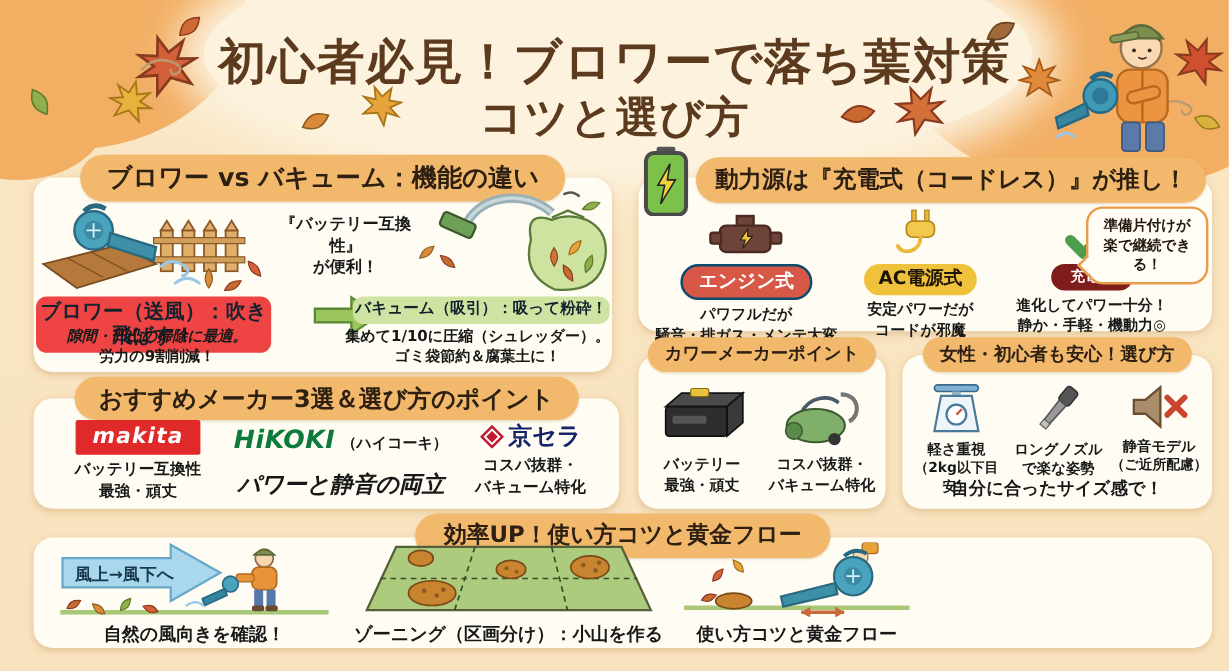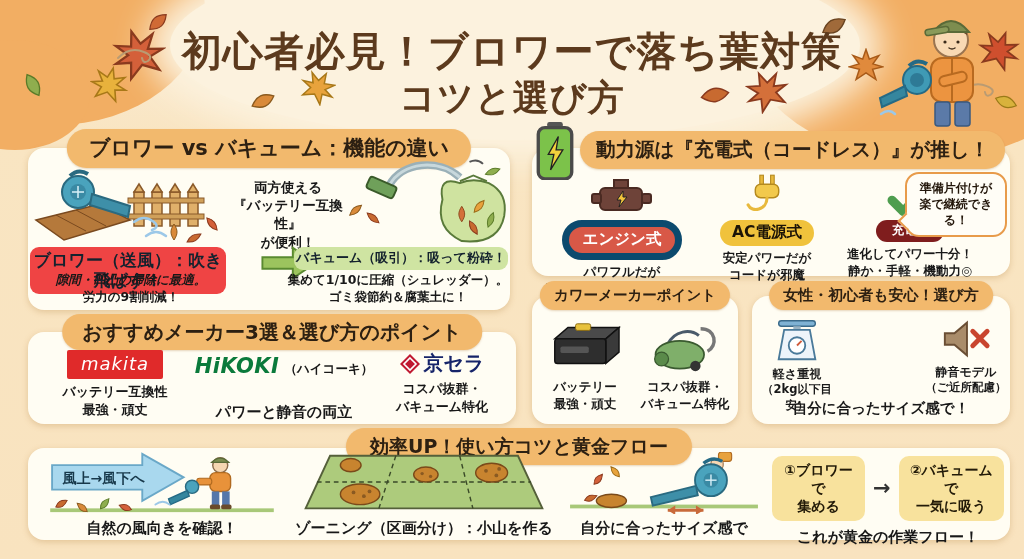--- a/index.html
+++ b/index.html
@@ -18,21 +18,21 @@
             text-align:center; white-space:nowrap; line-height:1; box-shadow:0 1px 2px rgba(160,100,30,.25); }
   .tag { border-radius:9px; font-weight:800; text-align:center; color:#14222e; line-height:1.15; }
   .desc { font-weight:700; text-align:center; line-height:1.35; color:#181818; }
   .col { position:absolute; text-align:center; }
   .bubble { position:absolute; background:#fffdf6; border:2.5px solid #e89b4a; border-radius:14px;
             font-size:12px; font-weight:800; text-align:center; line-height:1.35; padding:6px 7px; color:#23160a; }
   .bubble .tail { position:absolute; left:-7px; bottom:8px; width:12px; height:12px; background:#fffdf6;
             border-left:2.5px solid #e89b4a; border-bottom:2.5px solid #e89b4a; transform:rotate(45deg); }
   .flowpill { background:#f8e29d; border-radius:10px; padding:5px 10px; font-weight:800; font-size:14px;
             text-align:center; line-height:1.3; color:#221a08; }
-  .logo-makita { display:inline-block; background:#e02a2a; color:#fff; font-style:italic; font-weight:400;
+  .logo-makita { display:inline-block; background:#e02a2a; color:#fff; font-style:italic; font-weight:700;
             font-size:18px; padding:3px 14px 5px; border-radius:2px; letter-spacing:1px; }
   .logo-hikoki { color:#0b7a3b; font-style:italic; font-weight:800; font-size:21px; letter-spacing:.5px; }
   .logo-kyocera { color:#16246a; font-weight:800; font-size:20px; }
 </style>
 </head>
 <body>
 
 <div class="canvas">
 
   <div class="blob" style="left:-95px; top:-105px; width:300px; height:230px;"></div>
@@ -130,21 +130,20 @@
         <line x1="44" y1="22" x2="44" y2="34" stroke="#d8f0f8" stroke-width="1.5"></line>
       <polygon points="58,30 96,42 94,53 56,41" fill="#3e8fa8" stroke="#2a6a80" stroke-width="2"></polygon>
       <path d="M100 58 Q110 50 120 58 Q126 63 118 66" stroke="#9cc8e8" stroke-width="2.5" fill="none" stroke-linecap="round"></path>
       <path d="M112 72 Q122 64 132 72" stroke="#9cc8e8" stroke-width="2.5" fill="none" stroke-linecap="round"></path>
       <path d="M140 60 C136 66 136 70 140 76 C144 70 144 66 140 60 Z" fill="#d98a3a" stroke="#8a5a1e"></path>
       <path d="M160 66 C156 72 156 76 160 82 C164 76 164 72 160 66 Z" fill="#c86a30" stroke="#8a3a1e" transform="rotate(60 160 74)"></path>
       <path d="M178 52 C174 58 174 62 178 68 C182 62 182 58 178 52 Z" fill="#d4603a" stroke="#8a3a1e" transform="rotate(-40 178 60)"></path>
     </svg>
 
     <div class="col" style="left:196px; top:30px; width:128px;">
-      <div class="desc" style="font-size:13.5px;">両方使える</div>
       <div class="desc" style="font-size:13.5px;">『バッテリー互換性』</div>
       <div class="desc" style="font-size:13.5px;">が便利！</div>
     </div>
     <svg class="abs" style="left:232px; top:96px;" width="58" height="38" viewBox="0 0 60 40">
       <polygon points="2,14 34,14 34,4 58,20 34,36 34,26 2,26" fill="#9cc45e" stroke="#5a8a30" stroke-width="2"></polygon>
     </svg>
 
     <svg class="abs" style="left:318px; top:8px;" width="164" height="92" viewBox="0 0 170 95">
       <path d="M118 28 Q95 20 100 45 Q92 75 120 88 Q158 92 164 62 Q168 38 148 28 Q132 22 118 28 Z" fill="#cfe3a0" stroke="#5a7a3a" stroke-width="2"></path>
       <path d="M118 26 L132 20 L146 26" stroke="#5a7a3a" stroke-width="2" fill="none"></path>
@@ -185,21 +184,21 @@
     <div class="col" style="left:12px; top:26px; width:156px;">
       <div style="height:42px; display:flex; align-items:flex-end; justify-content:center;">
         <svg width="66" height="40" viewBox="0 0 60 40">
           <rect x="22" y="4" width="14" height="9" fill="#6e4339" stroke="#4a2a22" stroke-width="2"></rect>
           <rect x="8" y="12" width="42" height="22" rx="5" fill="#6e4339" stroke="#4a2a22" stroke-width="2"></rect>
           <rect x="0" y="18" width="9" height="9" rx="2" fill="#6e4339" stroke="#4a2a22" stroke-width="2"></rect>
           <rect x="50" y="18" width="9" height="9" rx="2" fill="#6e4339" stroke="#4a2a22" stroke-width="2"></rect>
           <polygon points="31,15 25,24 29,24 27,31 35,21 31,21" fill="#f2c43c" stroke="#222" stroke-width="1"></polygon>
         </svg>
       </div>
-      <div class="tag" style="display:inline-block; margin-top:4px; background:#d85847; color:#fff; font-size:15.5px; padding:4px 14px; border:7px solid #0c4a6e; border-radius:999px;">エンジン式</div>
+      <div class="tag" style="display:inline-block; margin-top:4px; background:#d85847; color:#fff; font-size:15.5px; padding:4px 14px; border:2px solid #0c4a6e; border-radius:999px;">エンジン式</div>
       <div class="desc" style="font-size:12.5px; margin-top:4px;">パワフルだが</div>
       <div class="desc" style="font-size:12.5px;">騒音・排ガス・メンテ大変</div>
     </div>
 
     <div class="col" style="left:170px; top:26px; width:130px;">
       <div style="height:42px; display:flex; align-items:flex-end; justify-content:center;">
         <svg width="54" height="42" viewBox="0 0 60 46">
           <rect x="22" y="1" width="4" height="11" fill="#e8b93c" stroke="#b58a1e" stroke-width="1.2"></rect>
           <rect x="34" y="1" width="4" height="11" fill="#e8b93c" stroke="#b58a1e" stroke-width="1.2"></rect>
           <rect x="17" y="11" width="26" height="15" rx="6" fill="#f2c94c" stroke="#b58a1e" stroke-width="1.6"></rect>
@@ -236,21 +235,21 @@
       <span class="logo-makita">makita</span>
       <div class="desc" style="font-size:13px; margin-top:4px;">バッテリー互換性</div>
       <div class="desc" style="font-size:13px;">最強・頑丈</div>
     </div>
 
     <div class="col" style="left:166px; top:22px; width:180px;">
       <div>
         <span class="logo-hikoki">HiKOKI</span>
         <span class="desc" style="font-size:12.5px;">（ハイコーキ）</span>
       </div>
-      <div class="desc" style="font-size:15px; margin-top:24px;">パワーと静音の両立</div>
+      <div class="desc" style="font-size:19px; margin-top:14px;font-style:italic;">パワーと静音の両立</div>
     </div>
 
     <div class="col" style="left:348px; top:18px; width:132px;">
       <div style="display:flex; align-items:center; justify-content:center; gap:4px;">
         <svg width="20" height="20" viewBox="0 0 20 20">
           <polygon points="10,0 20,10 10,20 0,10" fill="#c01830"></polygon>
           <polygon points="10,4 16,10 10,16 4,10" fill="#c01830" stroke="#fff" stroke-width="1.6"></polygon>
         </svg>
         <span class="logo-kyocera">京セラ</span>
       </div>
@@ -295,20 +294,31 @@
         <rect x="4" y="3" width="40" height="6" rx="3" fill="#7fb2d4" stroke="#3a6a8a" stroke-width="1.5"></rect>
         <rect x="20" y="9" width="8" height="4" fill="#9ab4c4"></rect>
         <path d="M10 13 L38 13 L44 45 L4 45 Z" fill="#edf4fa" stroke="#4a7a9a" stroke-width="2"></path>
         <circle cx="24" cy="30" r="9" fill="#fff" stroke="#4a7a9a" stroke-width="2"></circle>
         <line x1="24" y1="30" x2="29" y2="25" stroke="#d05a3a" stroke-width="2"></line>
       </svg>
       <div class="desc" style="font-size:12px;">軽さ重視</div>
       <div class="desc" style="font-size:11.5px;">（2kg以下目安）</div>
     </div>
 
+    <div class="col" style="left:88px; top:22px; width:84px;">
+      <svg width="44" height="44" viewBox="0 0 48 48">
+        <g transform="rotate(40 24 24)">
+          <rect x="18" y="2" width="12" height="16" rx="3" fill="#555" stroke="#333" stroke-width="1.5"></rect>
+          <polygon points="20,18 28,18 27,42 21,42" fill="#999" stroke="#555" stroke-width="1.5"></polygon>
+          <rect x="20.5" y="40" width="7" height="6" fill="#c0c0c0" stroke="#555" stroke-width="1"></rect>
+        </g>
+      </svg>
+      <div class="desc" style="font-size:12px;">ロングノズル</div>
+      <div class="desc" style="font-size:12px;">で楽な姿勢</div>
+    </div>
 
     <div class="col" style="left:172px; top:22px; width:84px;">
       <svg width="50" height="42" viewBox="0 0 52 40">
         <polygon points="4,14 14,14 27,3 27,37 14,26 4,26" fill="#a98c6a" stroke="#6a4e34" stroke-width="2"></polygon>
         <line x1="33" y1="12" x2="48" y2="27" stroke="#c9452e" stroke-width="5" stroke-linecap="round"></line>
         <line x1="48" y1="12" x2="33" y2="27" stroke="#c9452e" stroke-width="5" stroke-linecap="round"></line>
       </svg>
       <div class="desc" style="font-size:12px;">静音モデル</div>
       <div class="desc" style="font-size:11.5px;">（ご近所配慮）</div>
     </div>
@@ -377,32 +387,18 @@
           <line x1="150" y1="24" x2="150" y2="36" stroke="#d8f0f8" stroke-width="1.5"></line>
         <polygon points="134,36 86,48 88,57 136,46" fill="#3e8fa8" stroke="#2a6a80" stroke-width="2"></polygon>
         <path d="M30 22 C26 28 26 31 30 36 C34 31 34 28 30 22 Z" fill="#d4603a" stroke="#8a3a1e" transform="rotate(40 30 29)"></path>
         <path d="M48 14 C44 20 44 23 48 28 C52 23 52 20 48 14 Z" fill="#e8a33c" stroke="#9a6a18" transform="rotate(-40 48 21)"></path>
         <path d="M22 42 C18 48 18 51 22 56 C26 51 26 48 22 42 Z" fill="#c86a30" stroke="#8a3a1e" transform="rotate(70 22 49)"></path>
         <ellipse cx="44" cy="52" rx="16" ry="7" fill="#c8842f" stroke="#7a4a1a" stroke-width="1.5"></ellipse>
         <line x1="104" y1="62" x2="142" y2="62" stroke="#c96a3a" stroke-width="3"></line>
         <polygon points="104,62 112,57 112,67" fill="#c96a3a"></polygon>
           <polygon points="142,62 134,57 134,67" fill="#c96a3a"></polygon>
       </svg>
-      <div class="desc" style="font-size:15px;">自分に合ったサイズ感で</div>
-    </div>
-
-    <div class="col" style="left:744px; top:8px; width:232px;">
-      <div style="display:flex; align-items:center; justify-content:center; gap:8px;">
-        <div class="flowpill">
-          <div>①ブロワーで</div>
-          <div>集める</div>
-        </div>
-        <div style="font-size:21px; font-weight:800; color:#333;">→</div>
-        <div class="flowpill">
-          <div>②バキュームで</div>
-          <div>一気に吸う</div>
-        </div>
-      </div>
-      <div class="desc" style="font-size:15px; margin-top:6px;">これが黄金の作業フロー！</div>
-    </div>
+      <div class="desc" style="font-size:15px;">使い方コツと黄金フロー</div>
+    </div>
+
   </div>
 
 </div>
 
 </body></html>

